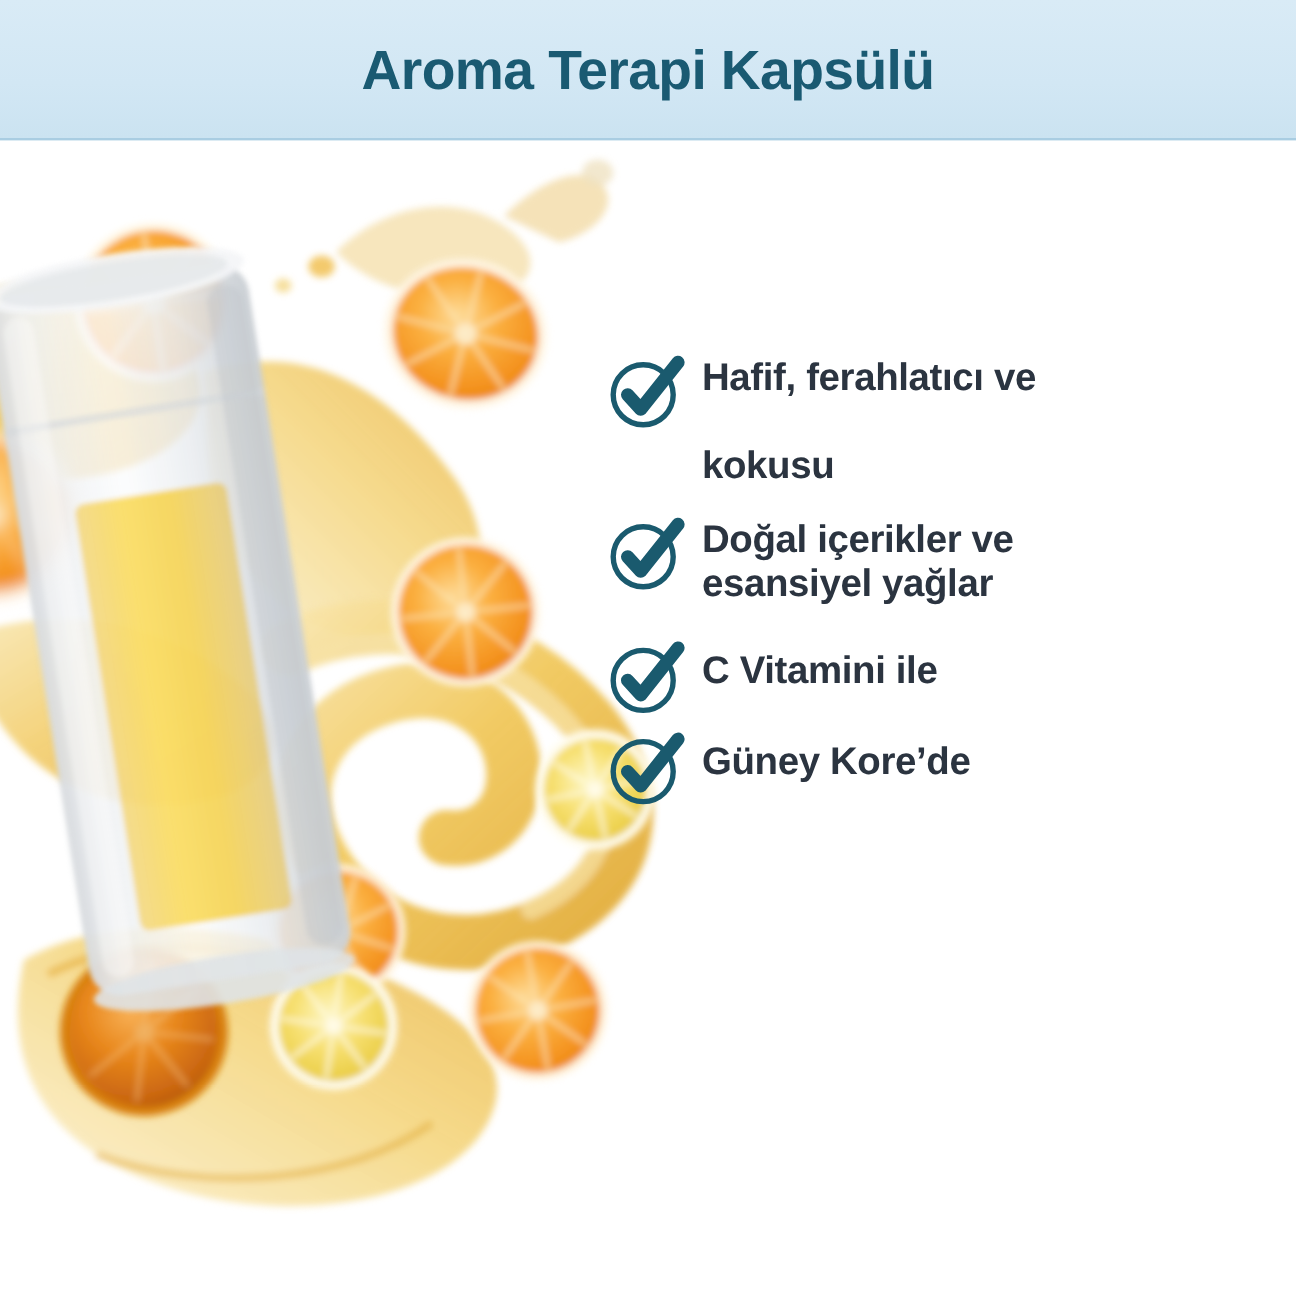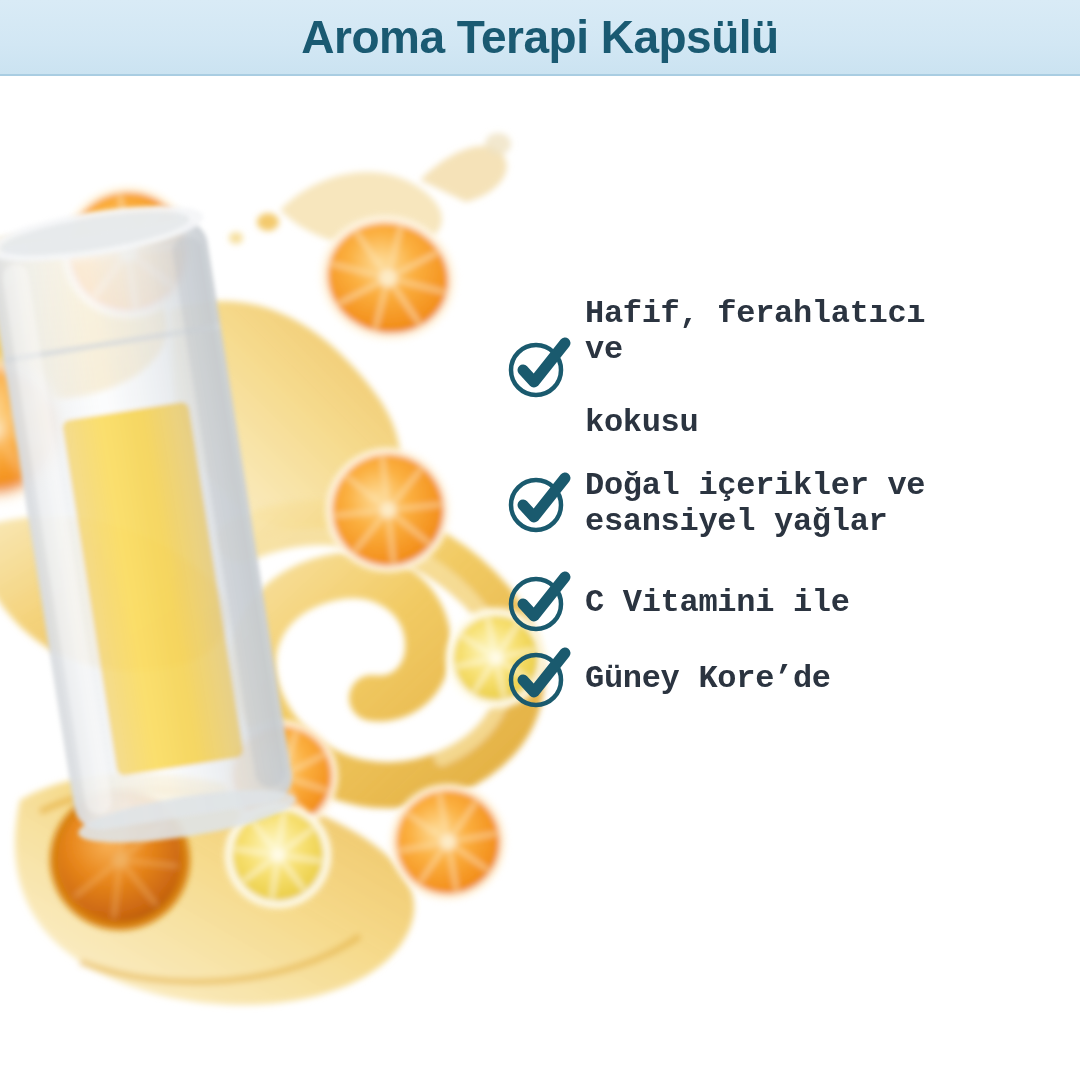--- a/index.html
+++ b/index.html
@@ -7,40 +7,40 @@
     width:1080px;height:1080px;
     background:#ffffff;
     font-family:"Liberation Sans",sans-serif;
     overflow:hidden;
     position:relative;
   }
   .canvas{position:absolute;inset:0;width:1080px;height:1080px;overflow:hidden;background:#fff;}
 
   
   .banner{
-    position:absolute;left:0;top:0;width:1080px;height:76px;
+    position:absolute;left:0;top:0;width:1080px;height:117px;
     background:linear-gradient(180deg,#d9ebf6 0%,#d2e7f4 60%,#cbe3f1 100%);
     border-bottom:2px solid #a9cde2;
     display:flex;align-items:center;justify-content:center;
     box-sizing:border-box;
   }
   .banner-title{
     font-size:46px;font-weight:bold;letter-spacing:-0.5px;
     color:#1a5a72;line-height:1;white-space:nowrap;
   }
 
   
   .art{position:absolute;left:0;top:100px;width:560px;height:940px;}
   .art svg{display:block;width:100%;height:100%;}
 
   
   .features{
     position:absolute;left:505px;top:292px;width:470px;
   }
-  .feature{display:flex;align-items:center;margin-bottom:18px;font-family:Liberation Mono, monospace;}
+  .feature{display:flex;align-items:flex-start;margin-bottom:18px;}
   .feature:last-child{margin-bottom:0;}
   .check-icon{flex:0 0 auto;width:66px;height:66px;margin-right:14px;margin-top:2px;}
   .check-icon svg{display:block;width:66px;height:66px;}
   .feature-text{
     font-size:32px;font-weight:bold;color:#2b3440;
     letter-spacing:-0.3px;padding-top:4px;
   }
   .feature.tight .feature-text{line-height:1.14;}
   .feature.loose .feature-text{line-height:1.52;}
   .f1{margin-bottom:22px;}

